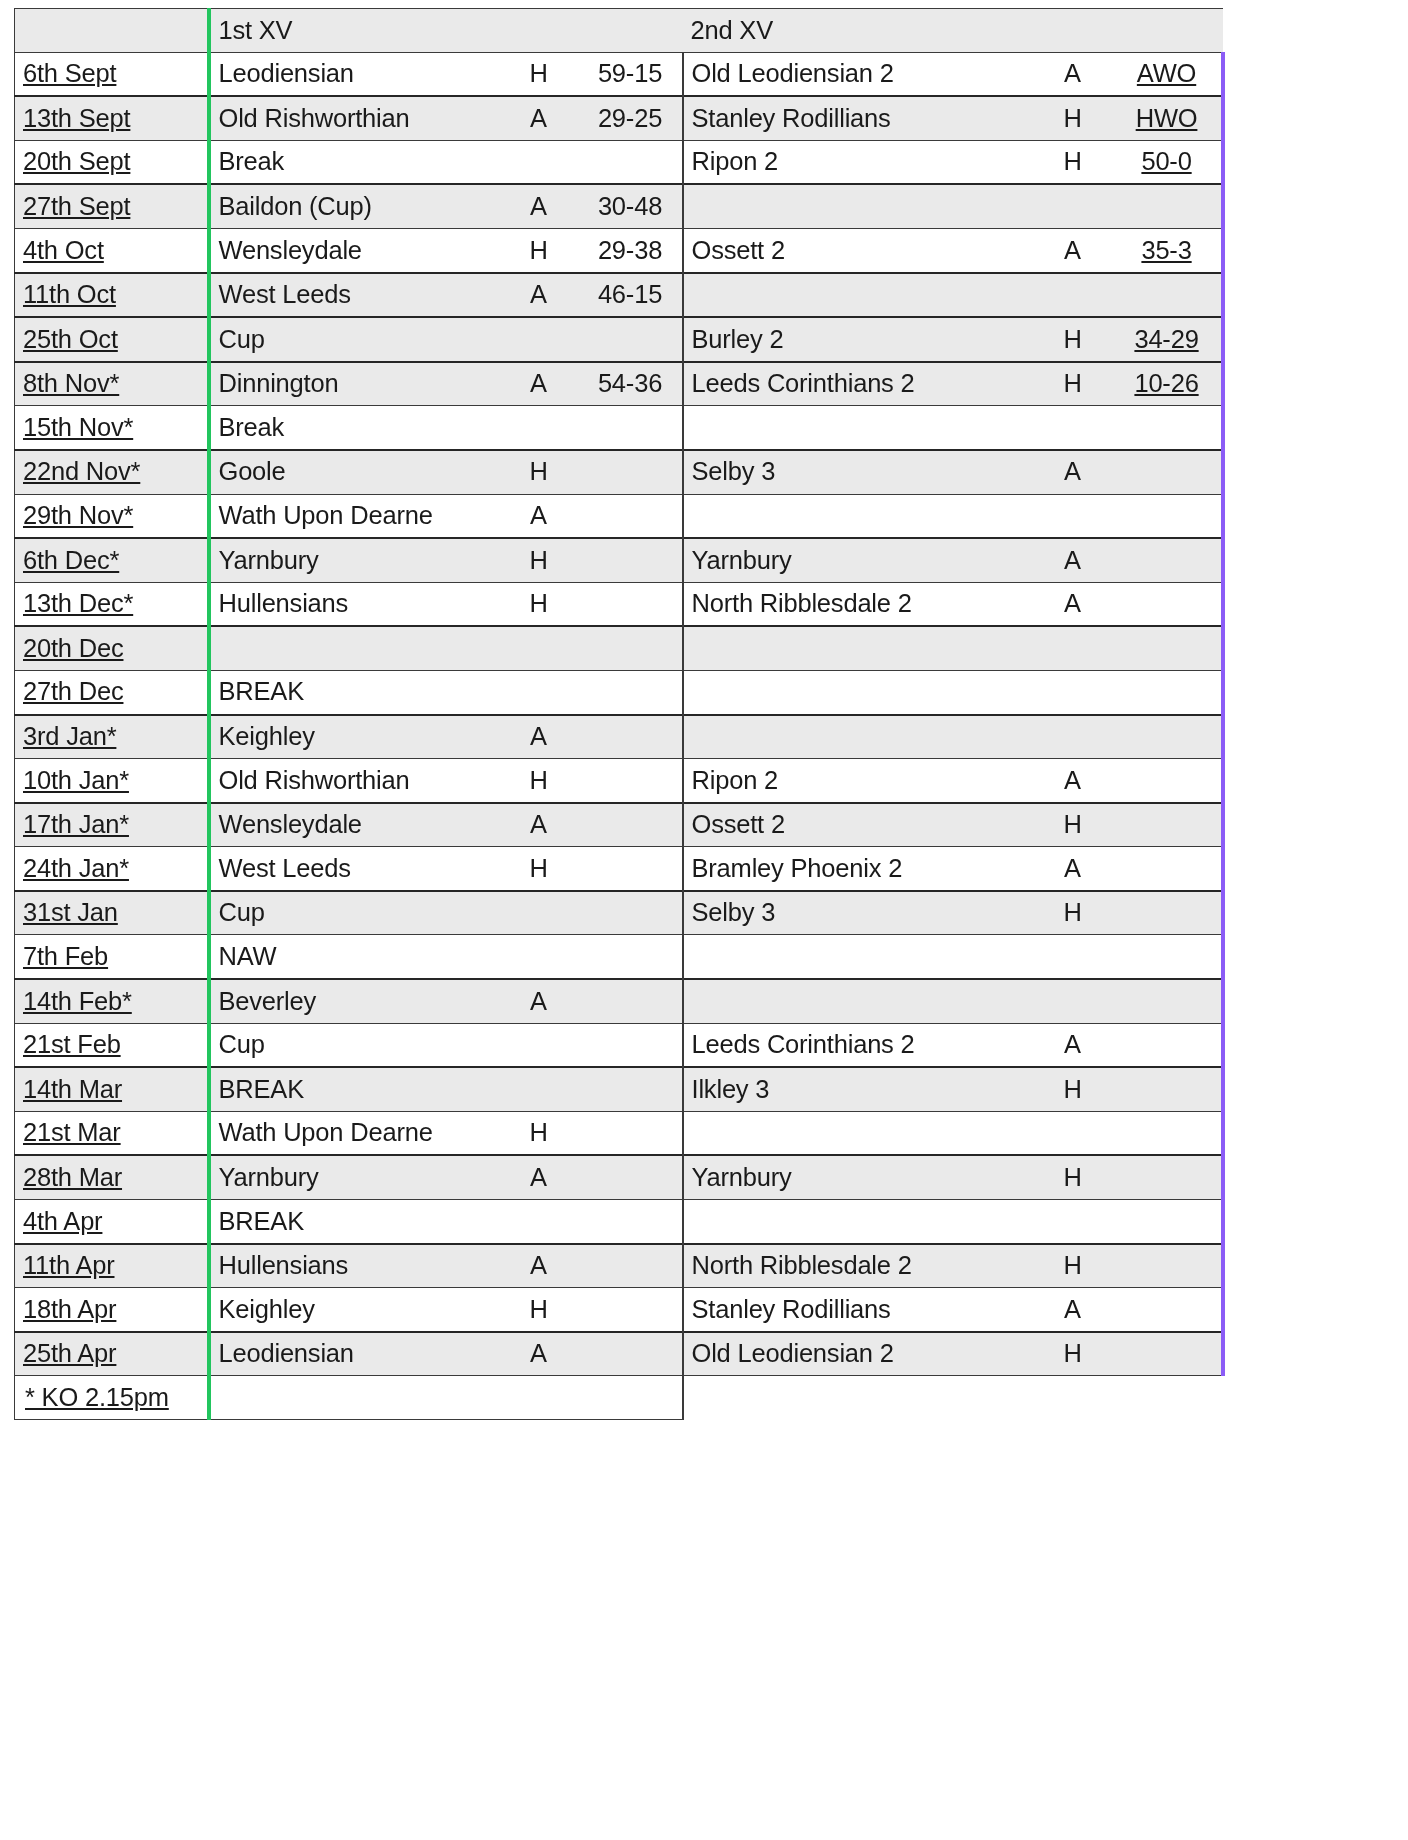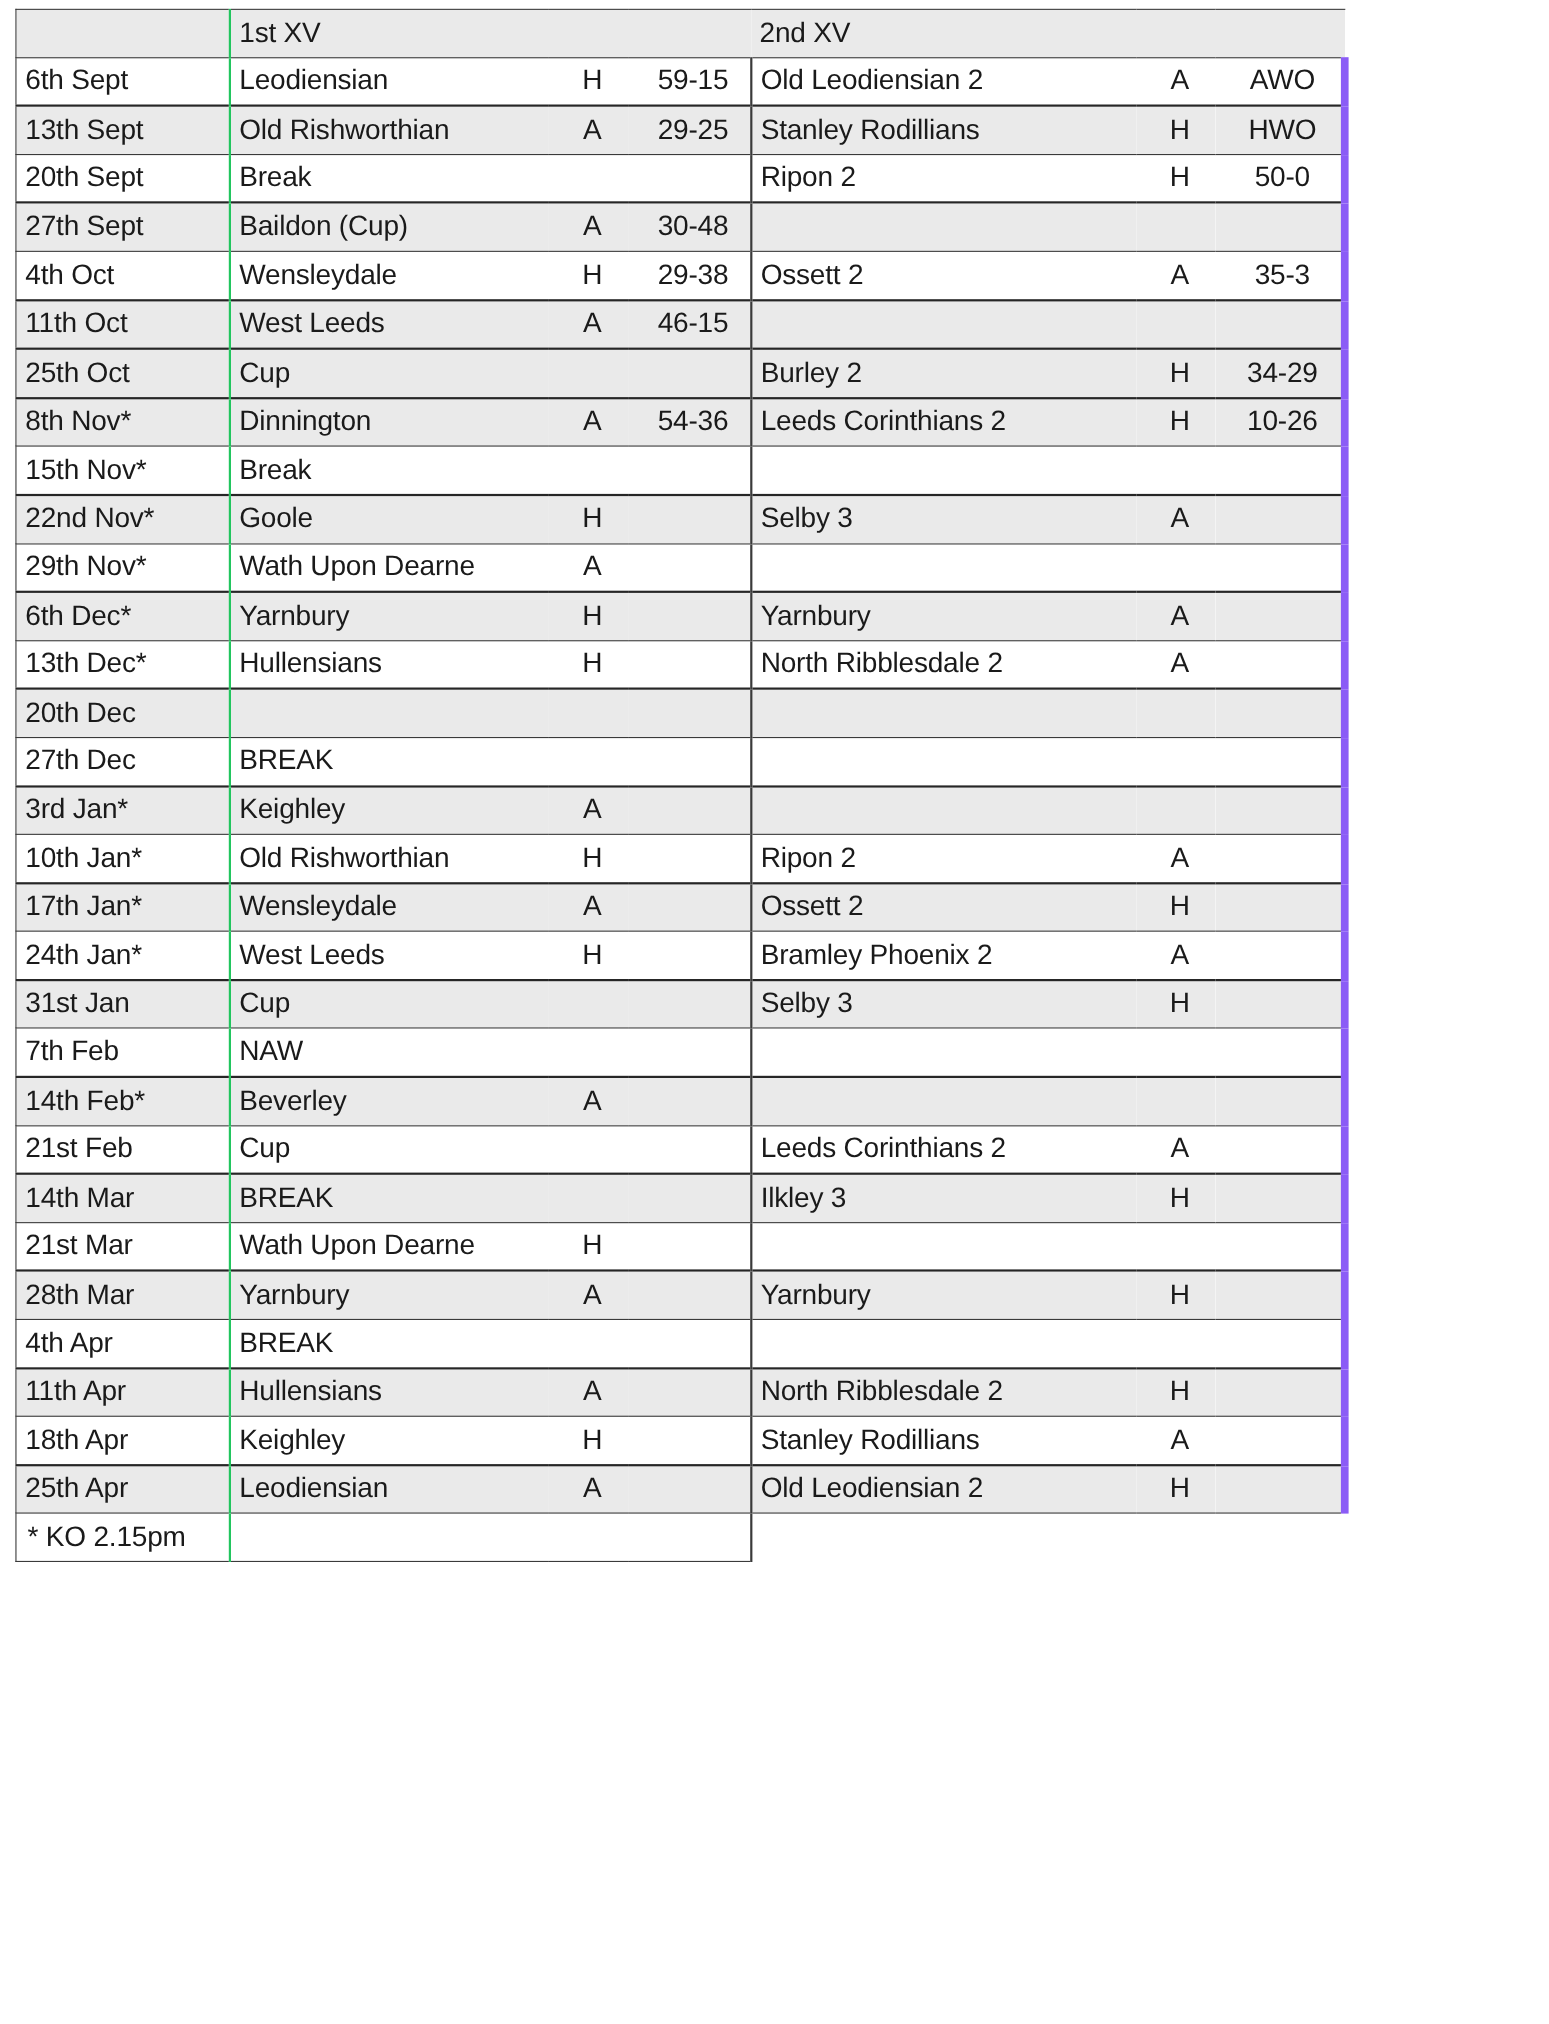--- a/index.html
+++ b/index.html
@@ -44,23 +44,23 @@
     line-height: 1.0;
     vertical-align: middle;
     border-top: 1px solid #3a3a3a;
     border-bottom: 1px solid #3a3a3a;
     white-space: nowrap;
     overflow: hidden;
     letter-spacing: -0.2px;
   }
 
   
-  td.date   { border-right: 2px solid #22c55e; padding-left: 10px; }
+  td.date   { border-right: 4px solid #22c55e; padding-left: 10px; text-decoration: underline; }
   td.res1   { border-right: 2px solid #3a3a3a; }
-  td.res2   { border-right: 7px solid #8b5cf6; }
+  td.res2   { border-right: 4px solid #8b5cf6; text-decoration: underline; }
   td.opp1   { padding-left: 14px; }
   td.opp2   { padding-left: 14px; }
 
   
   td.date { border-left: 1px solid #3a3a3a; }
 
   td.ha1, td.ha2 { text-align: center; padding-left: 0; }
   td.res1, td.res2 { text-align: center; padding-left: 0; }
 
   

